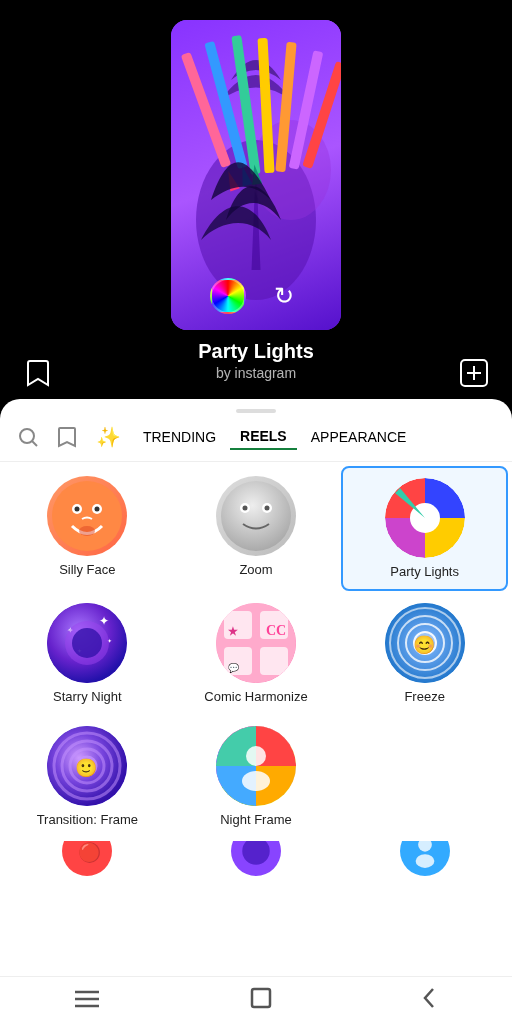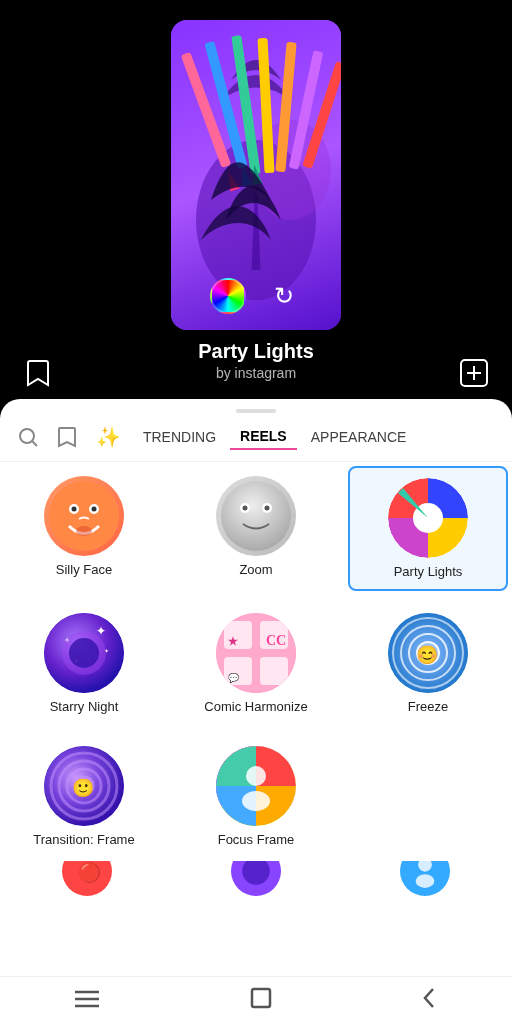--- a/index.html
+++ b/index.html
@@ -171,35 +171,35 @@
       justify-content: center;
       color: #888;
       font-size: 20px;
       padding: 4px 8px;
     }
 
     .tab-label {
       padding: 4px 10px;
       font-size: 14px;
       font-weight: 500;
-      color: #404040;
+      color: #000000;
       cursor: pointer;
     }
 
     .tab-label.active {
       color: #000;
       font-weight: 700;
-      border-bottom: 2px solid #ec4899;
+      border-bottom: 2px solid #15803d;
     }
 
     
     .effects-grid {
       display: grid;
       grid-template-columns: repeat(3, 1fr);
-      gap: 12px;
+      gap: 2px;
       padding: 4px 4px;
     }
 
     .effect-item {
       display: flex;
       flex-direction: column;
       align-items: center;
       padding: 10px 4px;
       border-radius: 8px;
       cursor: pointer;
@@ -541,21 +541,21 @@
           <circle cx="40" cy="40" r="40" fill="#ccc"></circle>
           <path d="M40,0 A40,40 0 0,1 80,40 L40,40Z" fill="#ff4444" clip-path="url(#ffClip)"></path>
           <path d="M80,40 A40,40 0 0,1 40,80 L40,40Z" fill="#ffaa00" clip-path="url(#ffClip)"></path>
           <path d="M40,80 A40,40 0 0,1 0,40 L40,40Z" fill="#44aaff" clip-path="url(#ffClip)"></path>
           <path d="M0,40 A40,40 0 0,1 40,0 L40,40Z" fill="#44ccaa" clip-path="url(#ffClip)"></path>
 
           <circle cx="40" cy="30" r="10" fill="rgba(255,255,255,0.85)"></circle>
           <ellipse cx="40" cy="55" rx="14" ry="10" fill="rgba(255,255,255,0.85)"></ellipse>
         </svg>
       </div>
-      <div class="effect-label">Focus Frame</div>
+      <div class="effect-label">Night Frame</div>
     </div>
   </div>
 
   <div class="partial-row">
     <div class="partial-item" style="background:transparent; align-items:flex-start; overflow:hidden;">
       <svg width="80" height="50" viewBox="0 0 80 80" style="margin-top:-15px;">
         <circle cx="40" cy="40" r="40" fill="#ff4444"></circle>
         <text x="26" y="52" font-size="30">🔴</text>
       </svg>
     </div>

